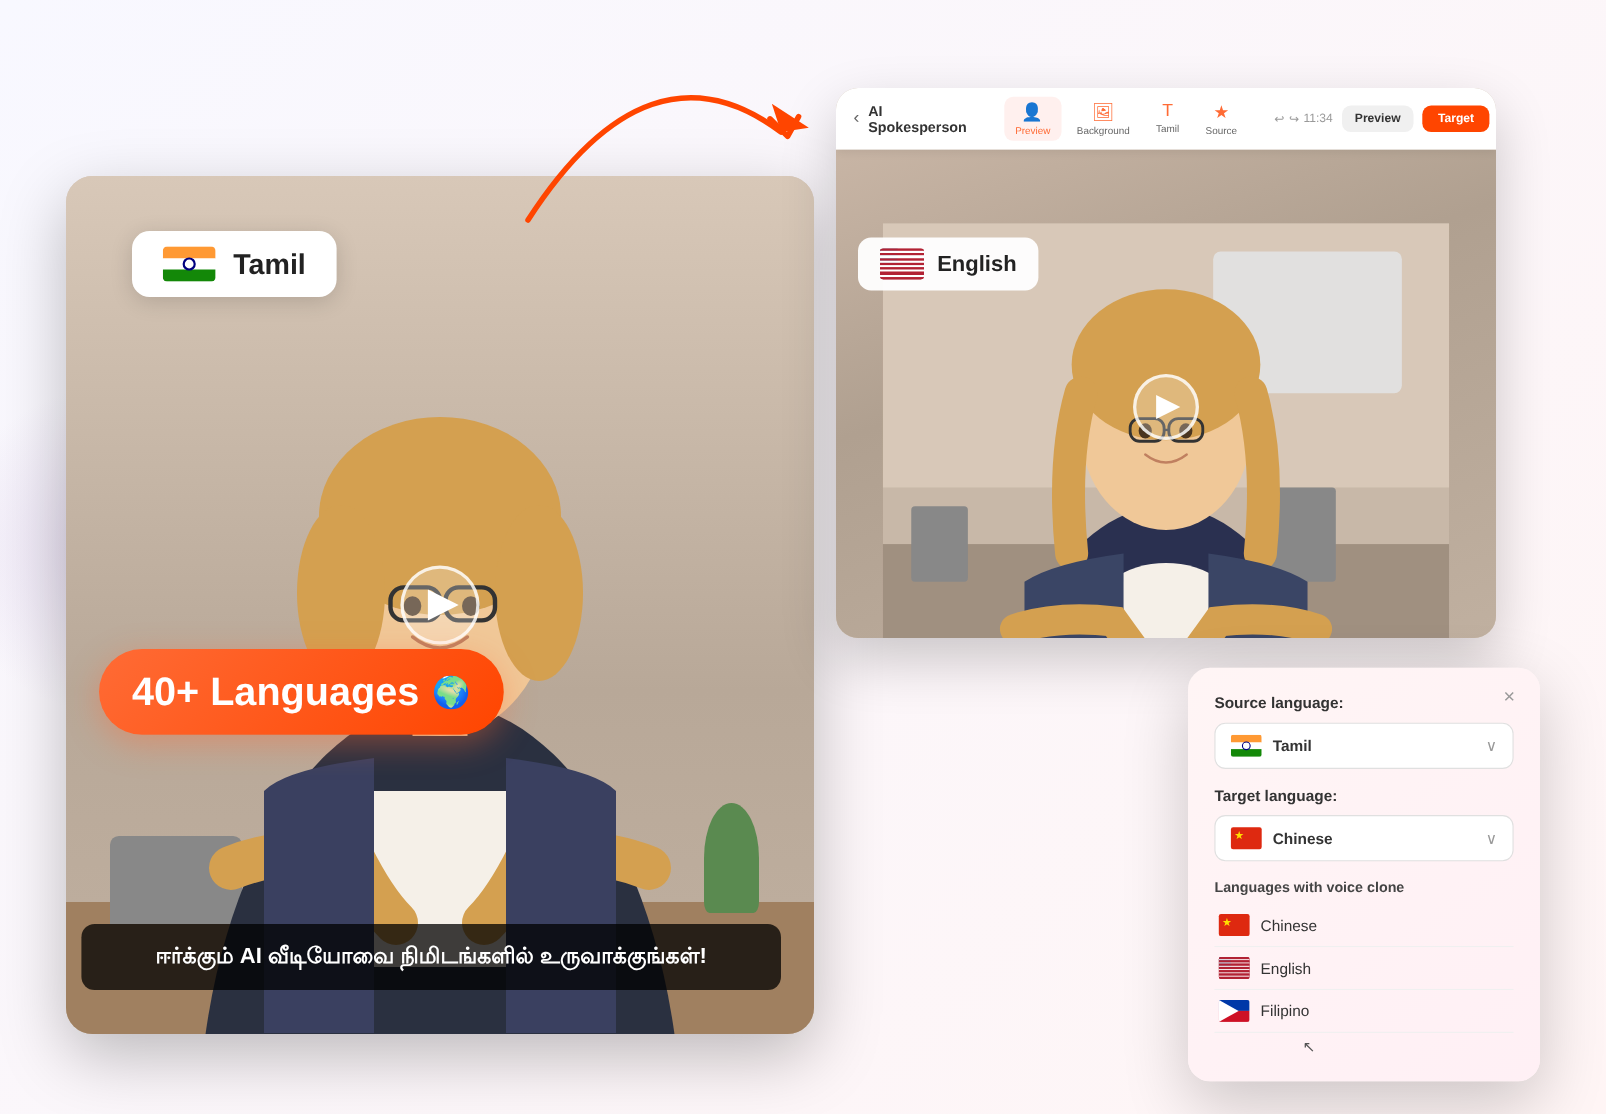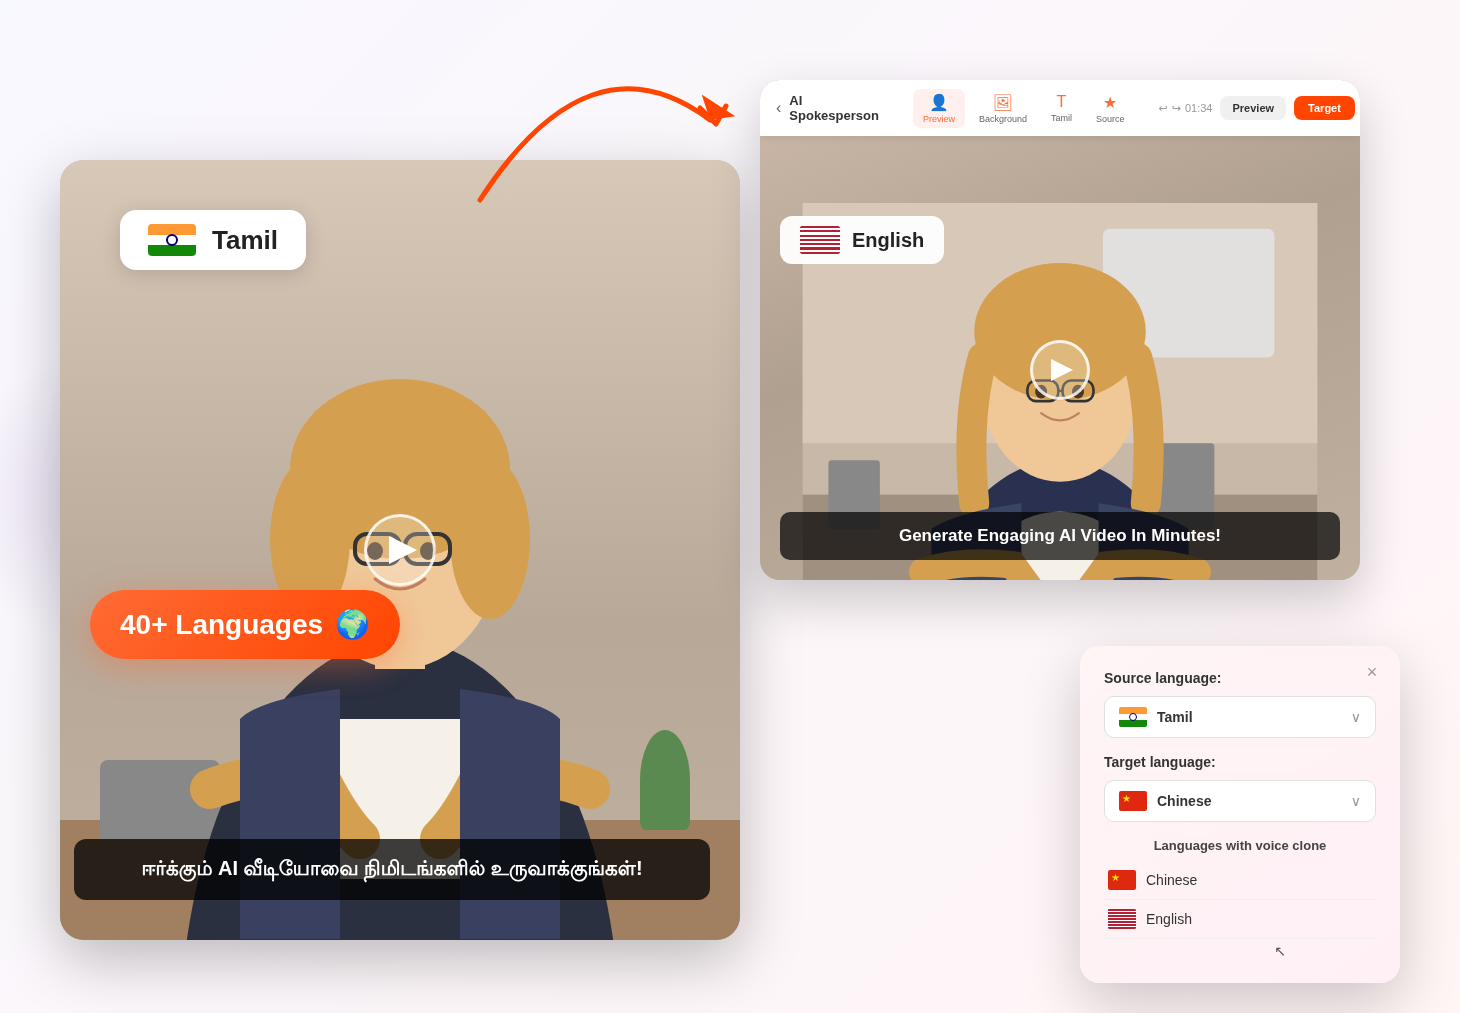--- a/index.html
+++ b/index.html
@@ -78,21 +78,21 @@
       border-radius: 50px;
       padding: 18px 30px;
       display: flex;
       align-items: center;
       gap: 12px;
       box-shadow: 0 8px 30px rgba(255,107,53,0.4);
       z-index: 20;
     }
 
     .languages-badge-text {
-      font-size: 28px;
+      font-size: 36px;
       font-weight: 800;
       color: white;
     }
 
     .globe-icon {
       font-size: 28px;
     }
 
     
     .play-btn {
@@ -406,21 +406,20 @@
       flex: 1;
     }
 
     .chevron-down {
       color: #999;
       font-size: 14px;
     }
 
     .voice-clone-section {
       margin-top: 12px;
-      text-align: center;
     }
 
     .voice-clone-label {
       font-size: 13px;
       font-weight: 600;
       color: #444;
       margin-bottom: 8px;
     }
 
     .voice-clone-item {
@@ -718,21 +717,21 @@
           <span class="header-icon-sym">★</span>
           <span class="header-icon-label">Source</span>
         </div>
       </div>
 
       <div class="header-divider"></div>
 
       <div class="undo-redo">
         <span style="cursor:pointer;">↩</span>
         <span style="cursor:pointer;">↪</span>
-        <span>01:34</span>
+        <span>11:34</span>
       </div>
 
       <button class="preview-btn">Preview</button>
       <button class="export-btn">Target</button>
     </div>
 
     <div class="right-video-bg">
 
       <div class="right-person">
         <svg viewBox="0 0 600 440" width="100%" height="100%" xmlns="http://www.w3.org/2000/svg">
@@ -795,23 +794,20 @@
             <div style="height:calc(100%/13);background:#B22234;"></div>
           </div>
         </div>
         <span class="english-label">English</span>
       </div>
 
       <div class="right-play-btn">
         <div class="right-play-triangle"></div>
       </div>
 
-      <div class="generate-bar">
-        <div class="generate-text">Generate Engaging AI Video In Minutes!</div>
-      </div>
     </div>
   </div>
 
   <div class="lang-dropdown-card">
 
     <div class="close-btn-card">×</div>
 
     <div class="section-label">Source language:</div>
     <div class="select-field">
       <div class="flag-india-sm">
@@ -859,18 +855,26 @@
             <div style="height:calc(100%/13);background:#B22234;"></div>
             <div style="height:calc(100%/13);background:white;"></div>
             <div style="height:calc(100%/13);background:#B22234;"></div>
             <div style="height:calc(100%/13);background:white;"></div>
             <div style="height:calc(100%/13);background:#B22234;"></div>
           </div>
         </div>
         <span class="voice-clone-item-text">English</span>
       </div>
 
+      <div class="voice-clone-item">
+        <div class="flag-ph">
+          <div class="flag-ph-top"></div>
+          <div class="flag-ph-bot"></div>
+          <div class="flag-ph-tri"></div>
+        </div>
+        <span class="voice-clone-item-text">Filipino</span>
+      </div>
 
       <div class="cursor-pointer-icon" style="position:relative; left:0; bottom:0; margin-top:4px; margin-left:80px; font-size:14px; color:#555;">↖</div>
     </div>
   </div>
 
 </div>
 
 </body></html>

